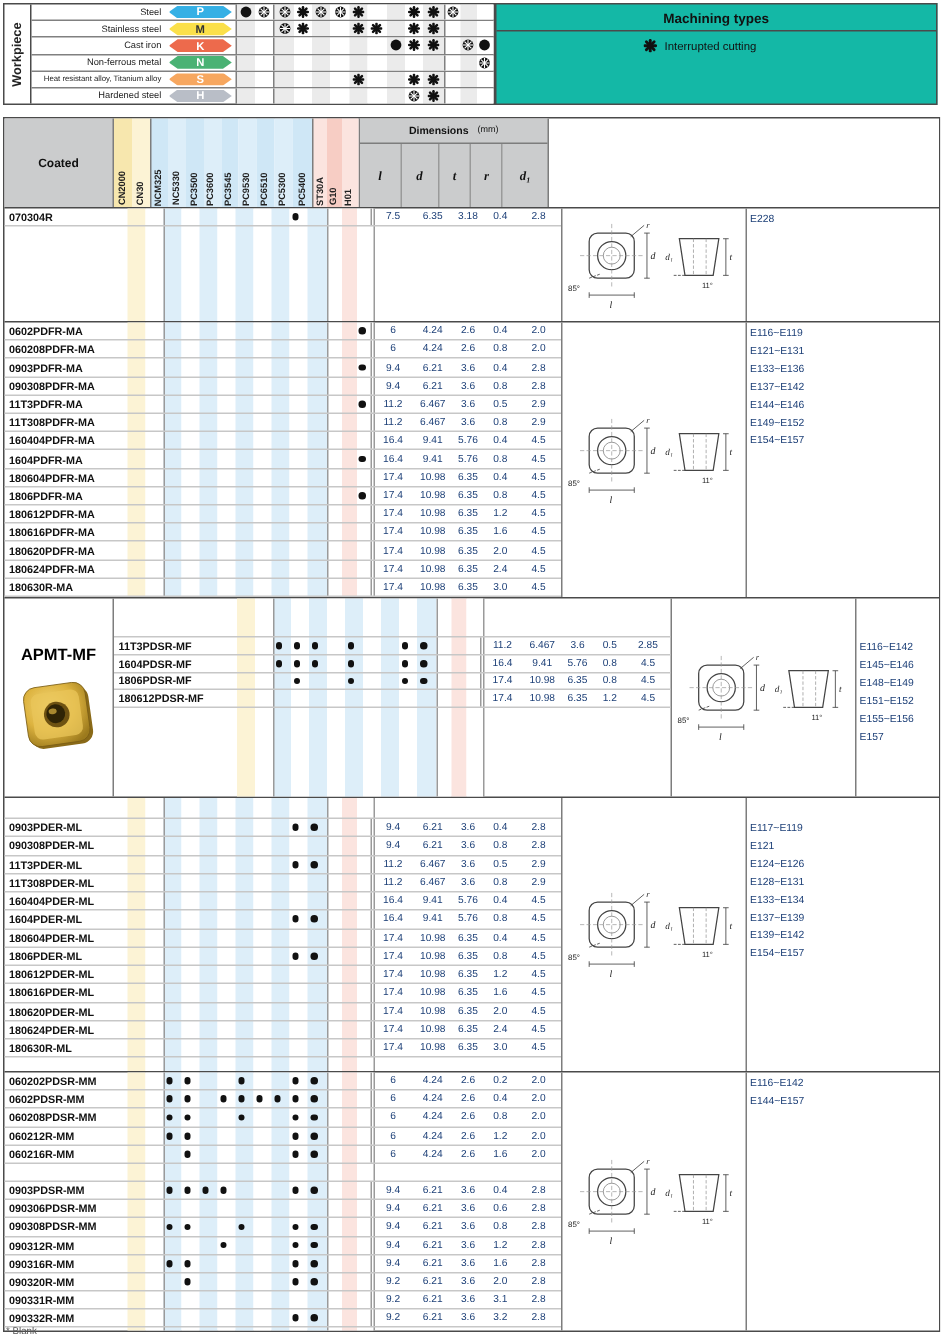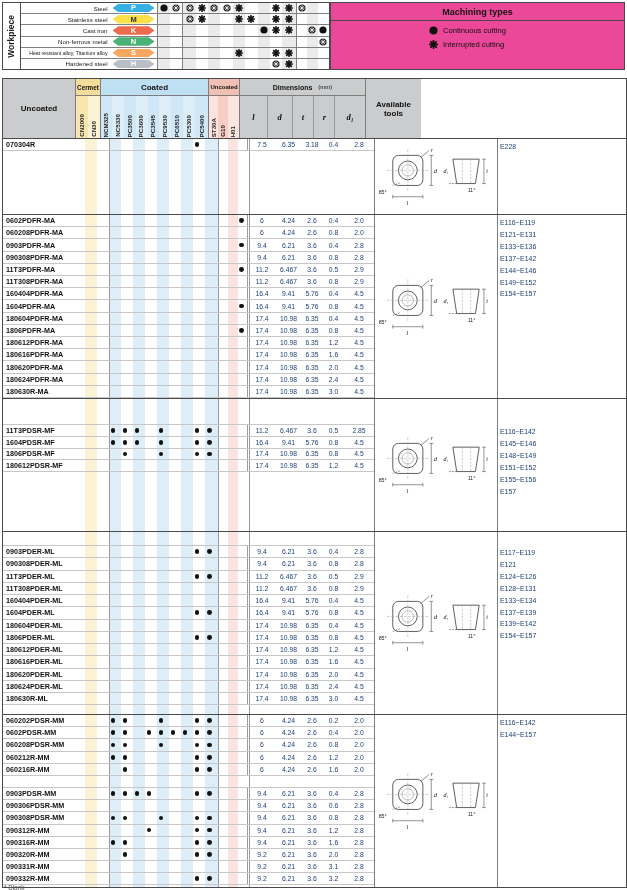--- a/index.html
+++ b/index.html
@@ -16,21 +16,21 @@
   .wp-mat{width:90px;display:flex;align-items:center;justify-content:flex-end;padding-right:3px;
           font-size:6.2px;color:#222;box-sizing:border-box;}
   .wp-tag{width:46px;display:flex;align-items:center;justify-content:center;}
   .wp-arrow{width:42px;height:8.5px;display:flex;align-items:center;justify-content:center;
             clip-path:polygon(0% 50%,14% 0%,86% 0%,100% 50%,86% 100%,14% 100%);}
   .wp-arrow b{font-size:7.5px;line-height:1;}
   .wp-grid{flex:1;position:relative;display:flex;}
   .wp-cell{display:flex;align-items:center;justify-content:center;position:relative;}
   
   .mt-box{position:absolute;left:330px;top:2px;width:295px;height:68px;border:1.4px solid #4a4a4a;
-          box-sizing:border-box;background:#ec4899;}
+          box-sizing:border-box;background:#14b8a6;}
   .mt-title{height:17px;border-bottom:1px solid #4a4a4a;display:flex;align-items:center;justify-content:center;
             font-weight:bold;font-size:9px;}
   .mt-items{padding:3px 0 0 98px;}
   .mt-item{display:flex;align-items:center;gap:5px;height:13.5px;font-size:7.6px;}
   
   .main-table{position:absolute;left:2px;top:78px;width:623px;height:808px;border:1.6px solid #4a4a4a;
               box-sizing:content-box;background:#fff;font-size:7px;}
   .mt-header{display:flex;height:60px;border-bottom:1.4px solid #4a4a4a;box-sizing:border-box;}
   .hcell{background:#cbcccd;display:flex;align-items:center;justify-content:center;text-align:center;
          font-weight:bold;font-size:8px;border-right:1px solid #7d7d7d;box-sizing:border-box;}
@@ -478,47 +478,36 @@
           </div>
         </div>
       </div>
   </div>
 
   <div class="mt-box">
     <div class="mt-title">Machining types</div>
     <div class="mt-items" id="mt-items">
         <div class="mt-item">
           <svg class="symsvg" width="9" height="9" viewBox="0 0 10 10">
-            <circle cx="5" cy="5" r="4.5" fill="#111"></circle>
-          </svg>
-          <span>Continuous cutting</span>
-        </div>
-        <div class="mt-item">
-          <svg class="symsvg" width="9" height="9" viewBox="0 0 10 10">
             <g stroke="#111" stroke-width="2.1" stroke-linecap="round">
               <path d="M5 1V9"></path>
               <path d="M1 5H9"></path>
               <path d="M2.1 2.1L7.9 7.9"></path>
               <path d="M7.9 2.1L2.1 7.9"></path>
             </g>
           </svg>
           <span>Interrupted cutting</span>
         </div>
       </div>
   </div>
 
   <div class="main-table" id="main-table">
       <div class="mt-header">
-        <div class="hcell" style="width:73px">Uncoated</div>
+        <div class="hcell" style="width:73px">Coated</div>
   <div class="hgrades" style="width:164px">
-    <div class="hg-top">
-      <div class="hg-group" style="width:24px;background:#f2dd9b;font-size:6.3px">Cermet</div>
-      <div class="hg-group" style="width:109px;background:#bfe0f2;font-size:8px;border-left:1px solid #7d7d7d">Coated</div>
-      <div class="hg-group" style="width:31px;background:#f2bfb4;font-size:6px;border-left:1px solid #7d7d7d">Uncoated</div>
-    </div>
     <div class="hg-bot">
             <div class="hg-col" style="width:12px;background:#f7e7ae;">
               <span>CN2000</span>
             </div>
             <div class="hg-col" style="width:12px;background:#fcf3d5;">
               <span>CN30</span>
             </div>
             <div class="hg-col" style="width:12px;background:#cfe7f6;border-left:1px solid #7d7d7d;">
               <span>NCM325</span>
             </div>
@@ -563,21 +552,20 @@
             <span class="hd-mm">(mm)</span>
           </div>
     <div class="hd-bot">
             <div class="hd-col" style="width:28px">l</div>
             <div class="hd-col" style="width:25px">d</div>
             <div class="hd-col" style="width:22px">t</div>
             <div class="hd-col" style="width:21px">r</div>
             <div class="hd-col" style="width:30px">d₁</div>
           </div>
   </div>
-  <div class="hcell" style="width:55px;border-right:none;padding:0 4px">Available tools</div>
       </div>
       <div class="section" style="height: 76px;">
     <div class="sec-mid" style="width:372px">
       <div class="stripes" style="left:82px">
             <div class="stripe" style="width:12px;background:#fcf3d5"></div>
             <div class="stripe" style="width:12px;background:#fff"></div>
             <div class="stripe" style="width:12px;border-left:1px solid #9a9a9a;background:#ddeef9"></div>
             <div class="stripe" style="width:12px;background:#fff"></div>
             <div class="stripe" style="width:12px;background:#ddeef9"></div>
             <div class="stripe" style="width:12px;background:#fff"></div>
@@ -1148,20 +1136,35 @@
           <div>E116~E119</div>
           <div>E121~E131</div>
           <div>E133~E136</div>
           <div>E137~E142</div>
           <div>E144~E146</div>
           <div>E149~E152</div>
           <div>E154~E157</div>
         </div>
       </div>
       <div class="section" style="height: 133px;">
+        <div class="sec-inserts" style="width:73px">
+      <div class="sec-label" style="top:32px;font-size:11px">
+        <span>APMT-MF</span>
+      </div>
+      <div class="photo" style="top:52px"><svg width="54" height="54" viewBox="0 0 60 60">
+    <g transform="rotate(-8 30 30)">
+      <rect x="8" y="9" width="46" height="43" rx="9" fill="#8a6a18"></rect>
+      <rect x="6" y="6" width="46" height="44" rx="9" fill="url(#goldg)" stroke="#7a5c14" stroke-width="0.6"></rect>
+      <rect x="11" y="11" width="36" height="34" rx="6" fill="#e9c559" opacity="0.75"></rect>
+      <circle cx="29" cy="28" r="9.5" fill="#6e5212"></circle>
+      <circle cx="28.3" cy="27.3" r="7" fill="#2f2406"></circle>
+      <ellipse cx="26.3" cy="25.3" rx="3" ry="2.1" fill="#c7a139" opacity="0.8"></ellipse>
+    </g>
+            </svg></div>
+    </div>
     <div class="sec-mid" style="width:372px">
       <div class="stripes" style="left:82px">
             <div class="stripe" style="width:12px;background:#fcf3d5"></div>
             <div class="stripe" style="width:12px;background:#fff"></div>
             <div class="stripe" style="width:12px;border-left:1px solid #9a9a9a;background:#ddeef9"></div>
             <div class="stripe" style="width:12px;background:#fff"></div>
             <div class="stripe" style="width:12px;background:#ddeef9"></div>
             <div class="stripe" style="width:12px;background:#fff"></div>
             <div class="stripe" style="width:12px;background:#ddeef9"></div>
             <div class="stripe" style="width:12px;background:#fff"></div>

